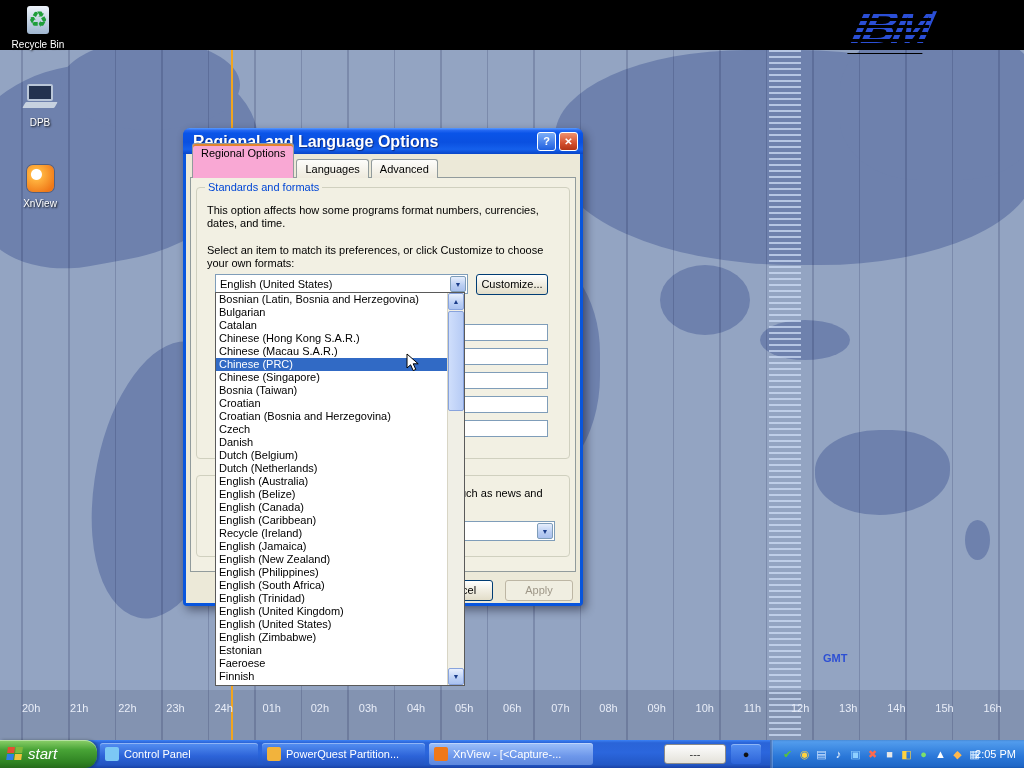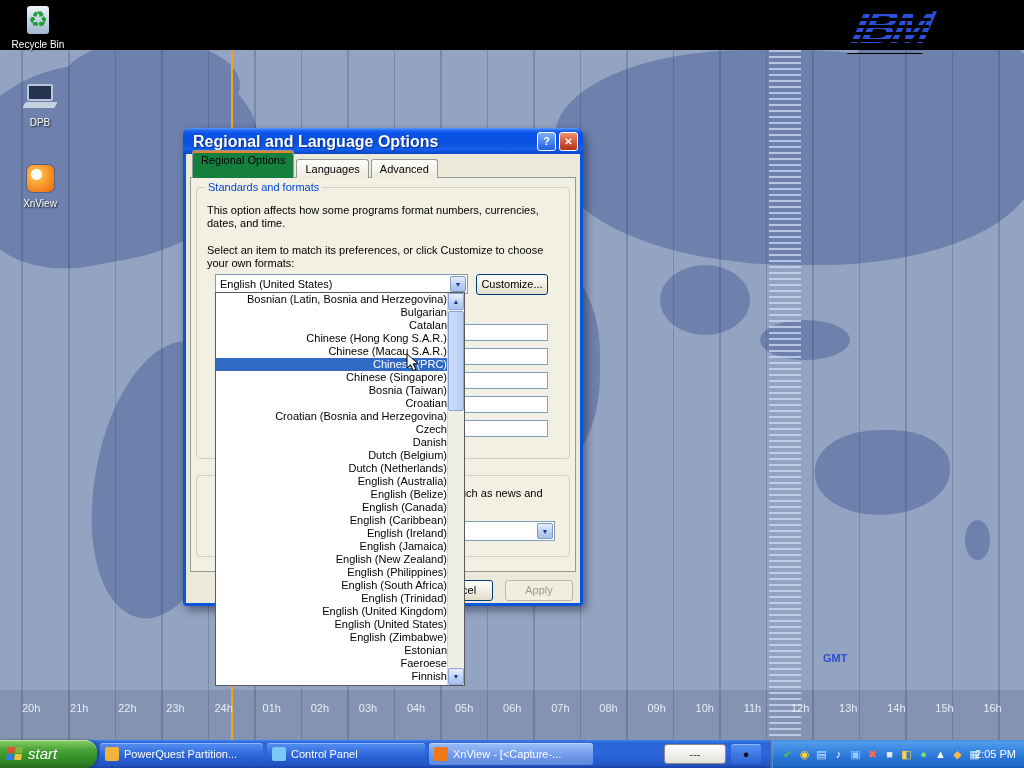--- a/index.html
+++ b/index.html
@@ -52,21 +52,21 @@
   .title-text{position:absolute;left:10px;top:5px;font-size:16px;font-weight:bold;color:#fff;
     text-shadow:1px 1px 1px #0a2a80;}
   .tbtn{position:absolute;top:4px;width:19px;height:19px;border-radius:3px;border:1px solid #fff;
     color:#fff;font-size:11px;font-weight:bold;text-align:center;line-height:17px;}
   .tbtn.help{right:27px;background:linear-gradient(#7caef8,#1e5fe0);}
   .tbtn.close{right:5px;background:linear-gradient(#f0926f,#d44f2e 60%,#b23416);font-size:10px;}
 
   .tab-strip{position:absolute;left:9px;top:30px;display:flex;align-items:flex-end;height:20px;z-index:2;}
   .tab{border:1px solid #919b9c;border-bottom:none;border-radius:3px 3px 0 0;
     background:linear-gradient(#fdfdfb,#eeeadd);padding:3px 8px 2px;font-size:11px;margin-right:2px;height:19px;}
-  .tab.active{background:#15803d;height:28px;box-shadow:inset 0 2px 0 #e5832c;position:relative;z-index:3;}
+  .tab.active{background:#f9a8d4;height:35px;box-shadow:inset 0 2px 0 #e5832c;position:relative;z-index:3;}
 
   .page{position:absolute;left:7px;top:49px;width:386px;height:395px;background:#f2f0e3;
     border:1px solid #919b9c;}
 
   .groupbox{position:absolute;border:1px solid #d0d0bf;border-radius:4px;}
   .legend{position:absolute;font-size:11px;color:#0046d5;background:#f2f0e3;padding:0 3px;}
   .dtext{position:absolute;font-size:11px;color:#000;line-height:13px;}
 
   .combo{position:absolute;height:20px;background:#fff;border:1px solid #7f9db9;}
   .combo .val{position:absolute;left:4px;top:3px;font-size:11px;white-space:nowrap;}
@@ -77,21 +77,21 @@
   .xbtn{position:absolute;height:21px;border:1px solid #003c74;border-radius:3px;
     background:linear-gradient(#fff,#f2efe4 45%,#e2ddc9);font-size:11px;text-align:center;line-height:19px;color:#000;}
   .xbtn.disabled{border-color:#bdb6a4;background:#f0eee1;color:#9e9788;}
 
   .samplebox{position:absolute;left:150px;width:215px;height:17px;background:#fff;border:1px solid #7f9db9;}
 
   
   .droplist{position:absolute;left:32px;top:164px;width:250px;height:394px;background:#fff;
     border:1px solid #5a5a5a;z-index:30;}
   .items{position:absolute;left:0;top:0;bottom:0;right:17px;overflow:hidden;}
-  .li-item{height:13px;line-height:13px;font-size:11px;padding-left:3px;white-space:nowrap;color:#000;text-align:right;}
+  .li-item{height:13px;line-height:13px;font-size:11px;padding-left:3px;white-space:nowrap;color:#000;}
   .li-item.sel{background:#316ac5;color:#fff;}
   .vscroll{position:absolute;right:0;top:0;bottom:0;width:17px;background:#f0efe6;
     border-left:1px solid #d8d5c5;}
   .sbtn{position:absolute;left:0;width:16px;height:17px;border:1px solid #88a3dd;border-radius:2px;
     background:linear-gradient(#e9f0fd,#bcd0f5 60%,#aac2f0);color:#1b3d8a;font-size:7px;
     text-align:center;line-height:15px;}
   .sbtn.up{top:0;}
   .sbtn.down{bottom:0;}
   .sthumb{position:absolute;left:0;top:18px;width:16px;height:100px;border:1px solid #88a3dd;border-radius:2px;
     background:linear-gradient(90deg,#cfdefb,#b6cbf5);}
@@ -254,21 +254,21 @@
           <div class="li-item">Croatian</div>
           <div class="li-item">Croatian (Bosnia and Herzegovina)</div>
           <div class="li-item">Czech</div>
           <div class="li-item">Danish</div>
           <div class="li-item">Dutch (Belgium)</div>
           <div class="li-item">Dutch (Netherlands)</div>
           <div class="li-item">English (Australia)</div>
           <div class="li-item">English (Belize)</div>
           <div class="li-item">English (Canada)</div>
           <div class="li-item">English (Caribbean)</div>
-          <div class="li-item">English (Ireland)</div>
+          <div class="li-item">Recycle (Ireland)</div>
           <div class="li-item">English (Jamaica)</div>
           <div class="li-item">English (New Zealand)</div>
           <div class="li-item">English (Philippines)</div>
           <div class="li-item">English (South Africa)</div>
           <div class="li-item">English (Trinidad)</div>
           <div class="li-item">English (United Kingdom)</div>
           <div class="li-item">English (United States)</div>
           <div class="li-item">English (Zimbabwe)</div>
           <div class="li-item">Estonian</div>
           <div class="li-item">Faeroese</div>
@@ -286,22 +286,22 @@
     <div class="startbtn">
       <span class="flag">
         <i style="background:#e34f33;"></i>
           <i style="background:#7eb93c;"></i>
         <i style="background:#2e7fe8;"></i>
           <i style="background:#efc23e;"></i>
       </span>
       <span>start</span>
     </div>
     <div class="tasks">
+        <div class="task" style="width: 158px;"><span class="ticon" style="background: rgb(124, 200, 245);"></span>Control Panel</div>
         <div class="task" style="width: 163px;"><span class="ticon" style="background: rgb(242, 179, 60);"></span>PowerQuest Partition...</div>
-        <div class="task" style="width: 158px;"><span class="ticon" style="background: rgb(124, 200, 245);"></span>Control Panel</div>
         <div class="task active" style="width: 164px;"><span class="ticon" style="background: rgb(240, 120, 24);"></span>XnView - [&lt;Capture-...</div>
       </div>
     <div class="minibtn">---</div>
     <div class="iconbtn">●</div>
     <div class="tray">
       <div class="trayicons">
           <div class="trayicon" style="color: rgb(87, 193, 58);">✔</div>
           <div class="trayicon" style="color: rgb(255, 210, 62);">◉</div>
           <div class="trayicon" style="color: rgb(207, 228, 255);">▤</div>
           <div class="trayicon" style="color: rgb(255, 255, 255);">♪</div>

